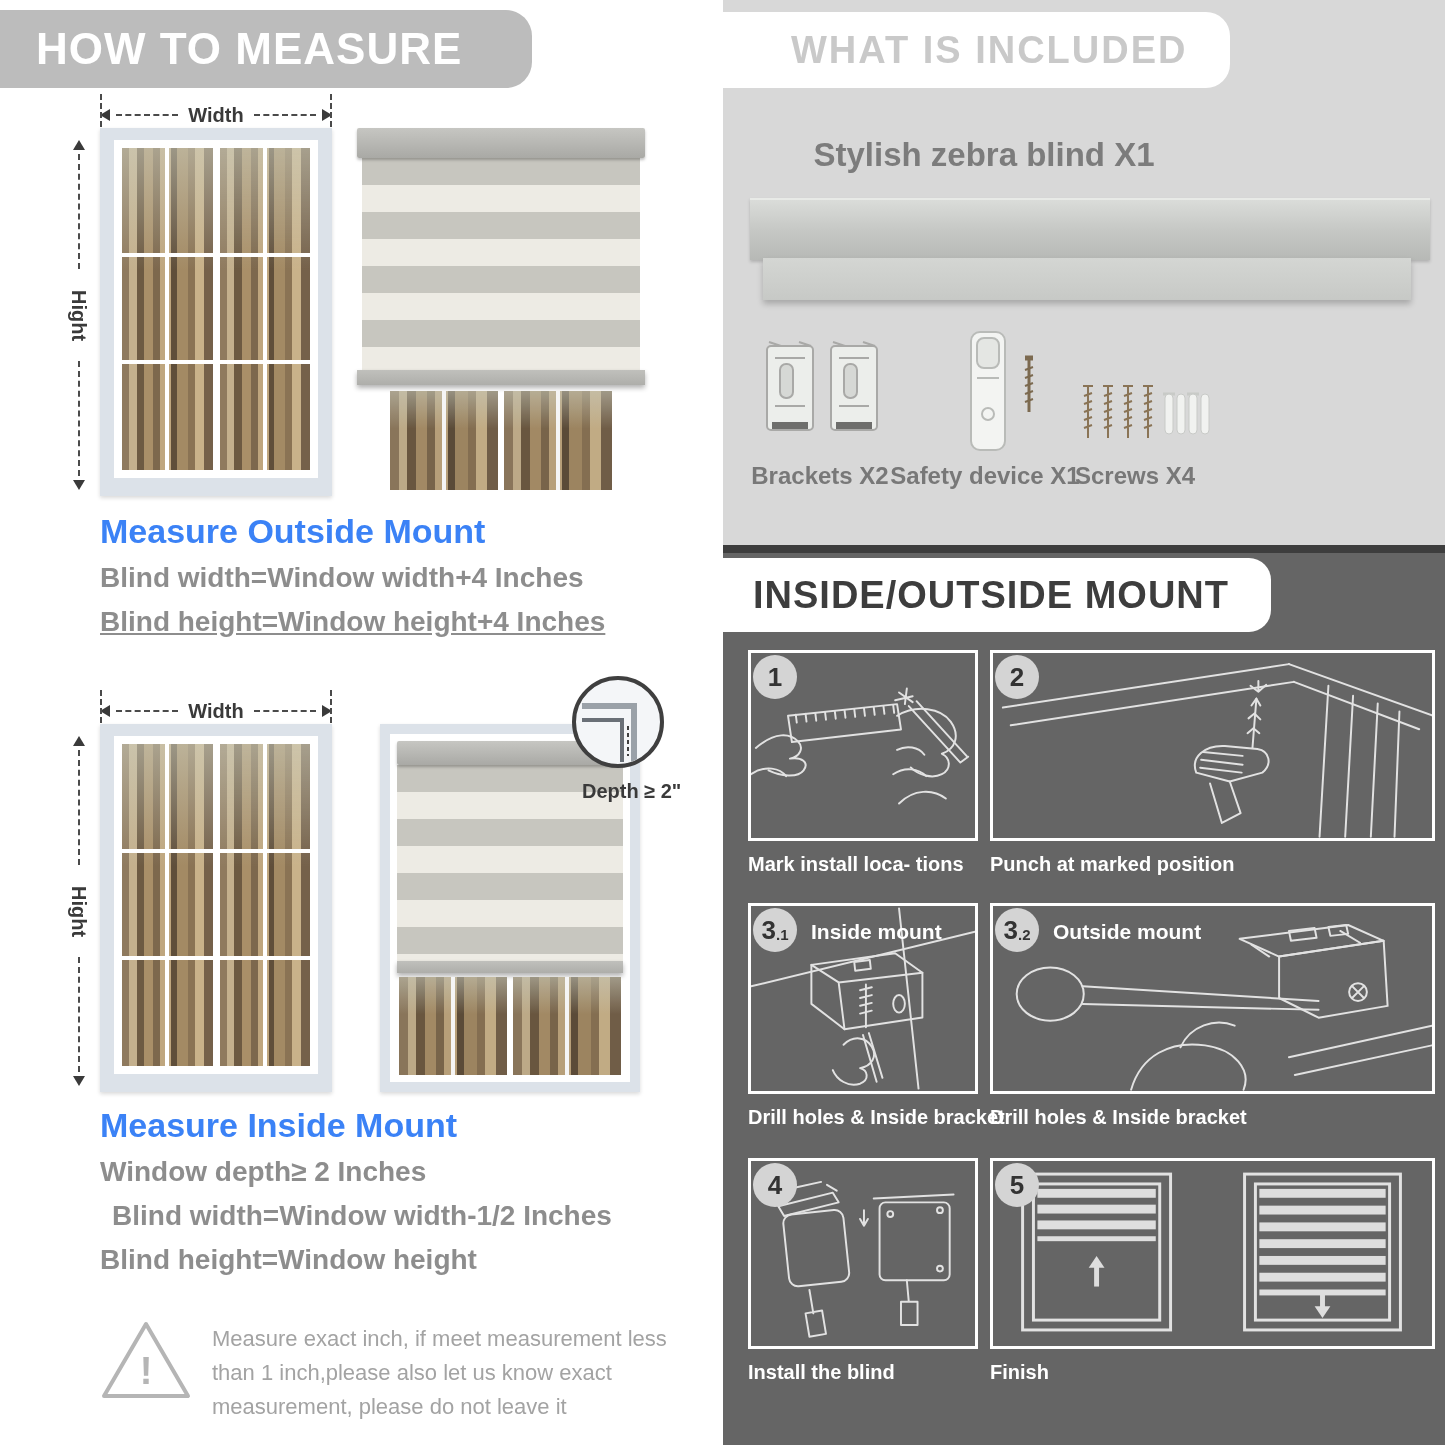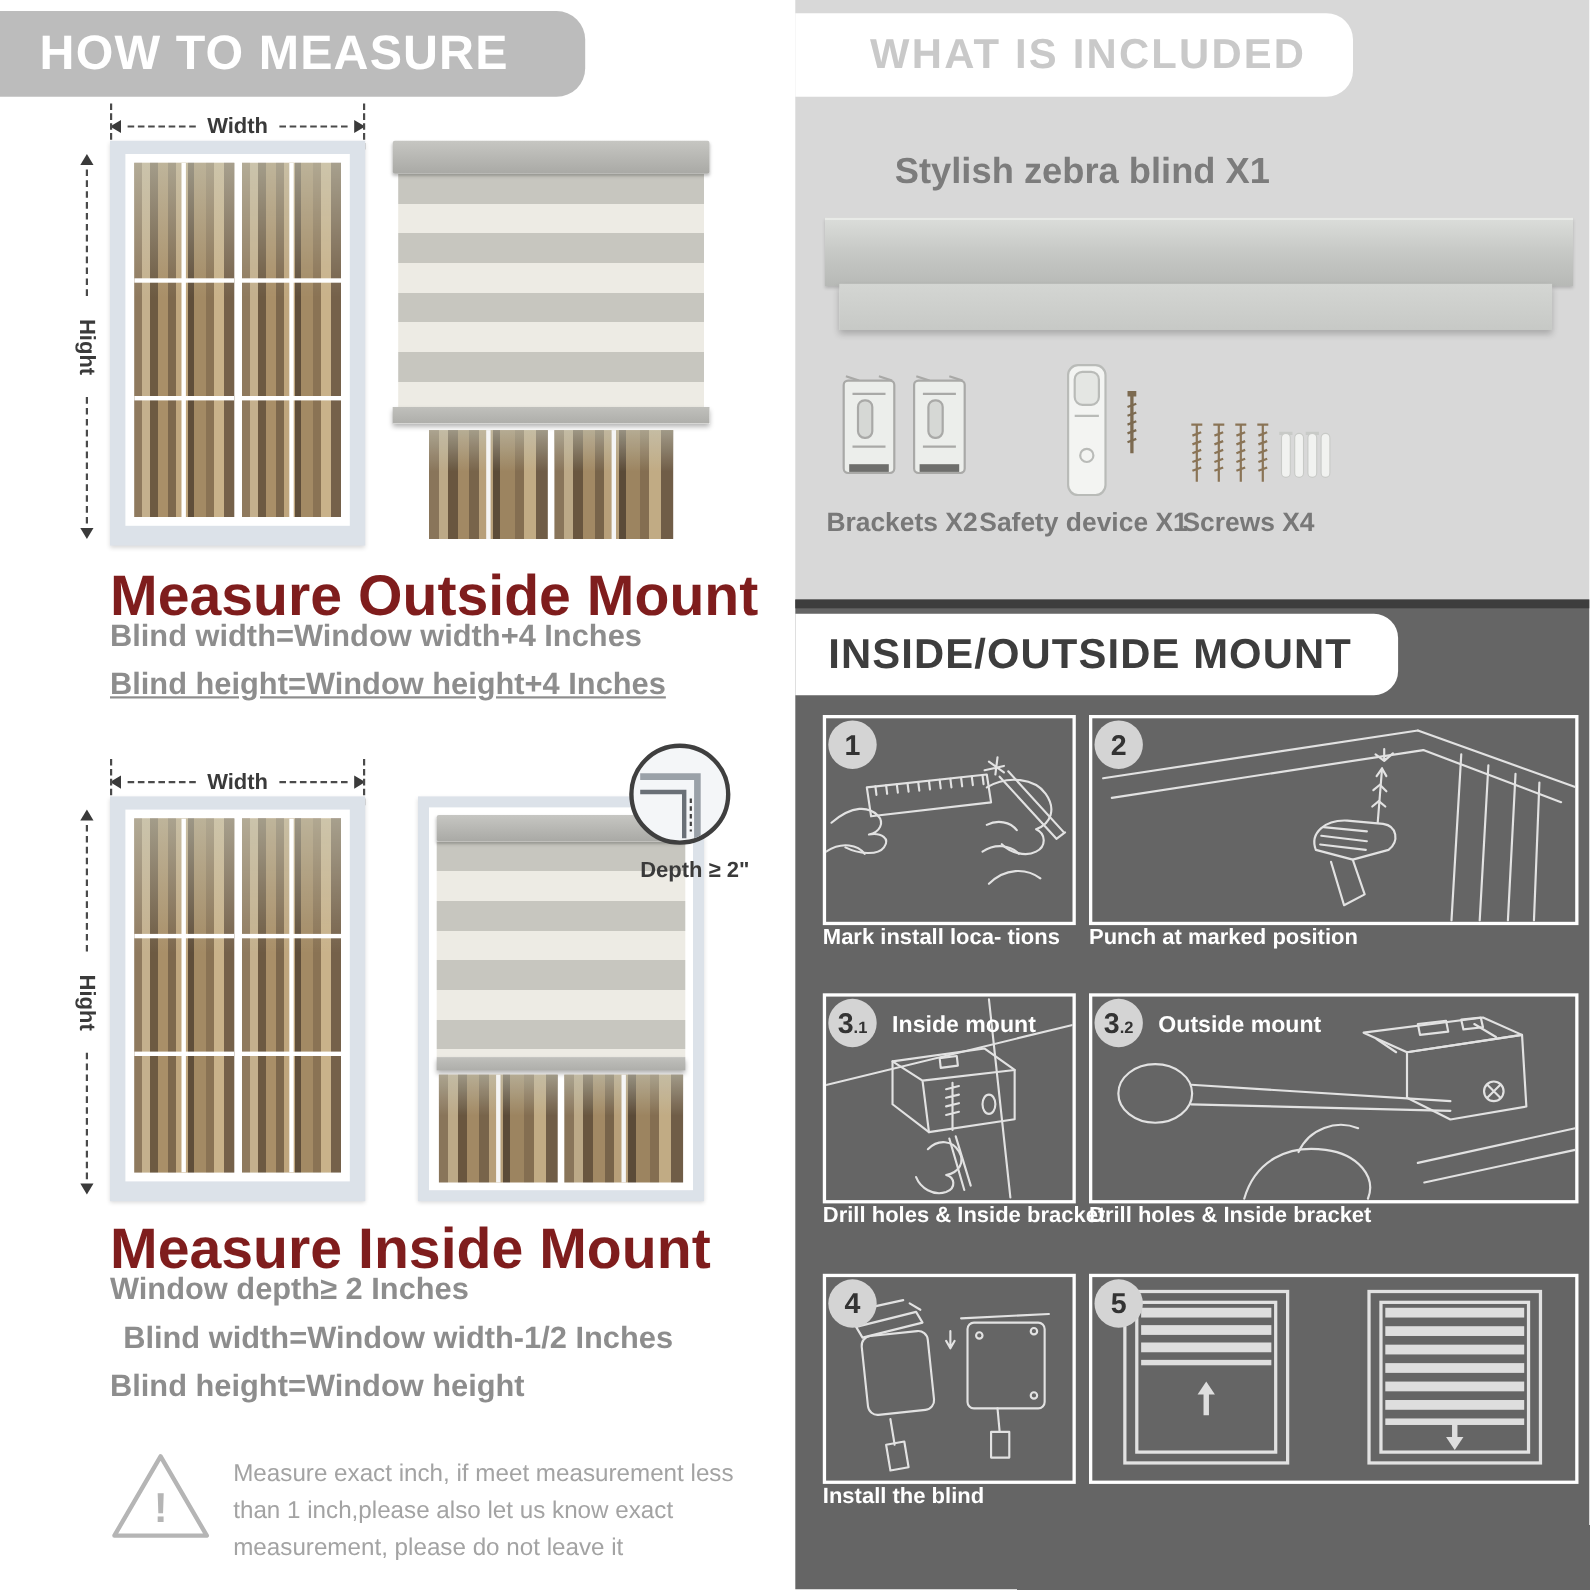--- a/index.html
+++ b/index.html
@@ -59,21 +59,21 @@
   .peek .pane{flex:1;position:relative;filter:brightness(.96);}
   .peek .pane .vl{position:absolute;left:calc(50% - 2px);top:0;bottom:0;width:4px;background:#fff;}
   .blind-b{position:absolute;background:#dce2e9;padding:10px;box-sizing:border-box;box-shadow:0 2px 4px rgba(0,0,0,.15);}
   .blind-b-inner{background:#ffffff;height:100%;padding:7px;display:flex;flex-direction:column;box-sizing:border-box;}
   .blind-b .cassette,.blind-b .rail{left:0;width:100%;}
   .blind-b .peek{flex:1;margin:0;padding:4px 2px 0 2px;background:#fff;}
   
   .magnifier{position:absolute;width:92px;height:92px;border:4px solid #3f3f3f;border-radius:50%;background:#f4f6f8;overflow:hidden;box-sizing:border-box;z-index:5;}
   .depth-label{position:absolute;font-weight:bold;font-size:20px;color:#3a3a3a;white-space:nowrap;}
   
-  .m-heading{position:absolute;font-weight:bold;font-size:52px;color:#7f1d1d;white-space:nowrap;}
+  .m-heading{position:absolute;font-weight:bold;font-size:34px;color:#3b82f6;white-space:nowrap;}
   .m-line{position:absolute;font-weight:bold;font-size:28px;color:#8d8d8d;white-space:nowrap;}
   .note-text{position:absolute;font-size:22px;color:#a3a3a3;line-height:34px;width:470px;}
   
   .right-top{position:absolute;left:723px;top:0;width:722px;height:545px;background:#d8d8d8;}
   .banner-included{
     position:absolute;top:12px;left:0;height:76px;line-height:76px;display:inline-block;
     background:#ffffff;color:#c9c9c9;font-weight:bold;font-size:38px;letter-spacing:2px;
     padding:0 42px 0 68px;border-radius:0 24px 24px 0;white-space:nowrap;
   }
   .product-label{position:absolute;top:136px;left:0;width:522px;text-align:center;font-weight:bold;font-size:33px;color:#7c7c7c;}
@@ -94,21 +94,21 @@
   .step{position:absolute;}
   .step-img{border:3px solid #ffffff;position:relative;height:185px;box-sizing:content-box;}
   .step-img svg{display:block;width:100%;height:100%;}
   .badge{
     position:absolute;top:2px;left:2px;width:44px;height:44px;border-radius:50%;
     background:#d4d4d4;color:#333333;display:flex;align-items:center;justify-content:center;
     font-weight:bold;font-size:26px;
   }
   .badge .sub{font-size:15px;margin-top:8px;}
   .step-title{position:absolute;top:14px;left:60px;font-weight:bold;font-size:21px;color:#ffffff;white-space:nowrap;}
-  .step-caption{font-weight:bold;font-size:20px;color:#ffffff;white-space:nowrap;}
+  .step-caption{margin-top:12px;font-weight:bold;font-size:20px;color:#ffffff;white-space:nowrap;}
   
   .warn-icon{position:absolute;}
   svg text{font-family:"Liberation Sans",sans-serif;}
 </style>
 </head>
 <body>
 
 <div class="banner-left">
   <span>HOW TO MEASURE</span>
 </div>
@@ -446,14 +446,15 @@
         <g stroke="#dedede" stroke-width="5" fill="none">
           <path d="M105 126 l0 -22"></path>
           <path d="M334 130 l0 22"></path>
         </g>
       </svg>
       <div class="badge">
         <span>5</span>
           <span class="sub"></span>
       </div>
     </div>
+    <div class="step-caption">Finish</div>
   </div>
 </div>
 
 </body></html>

